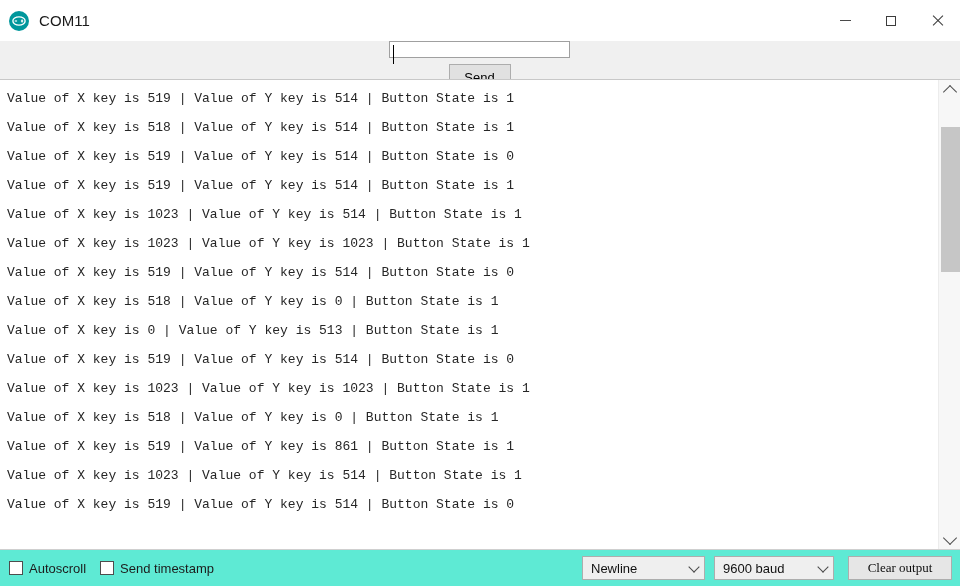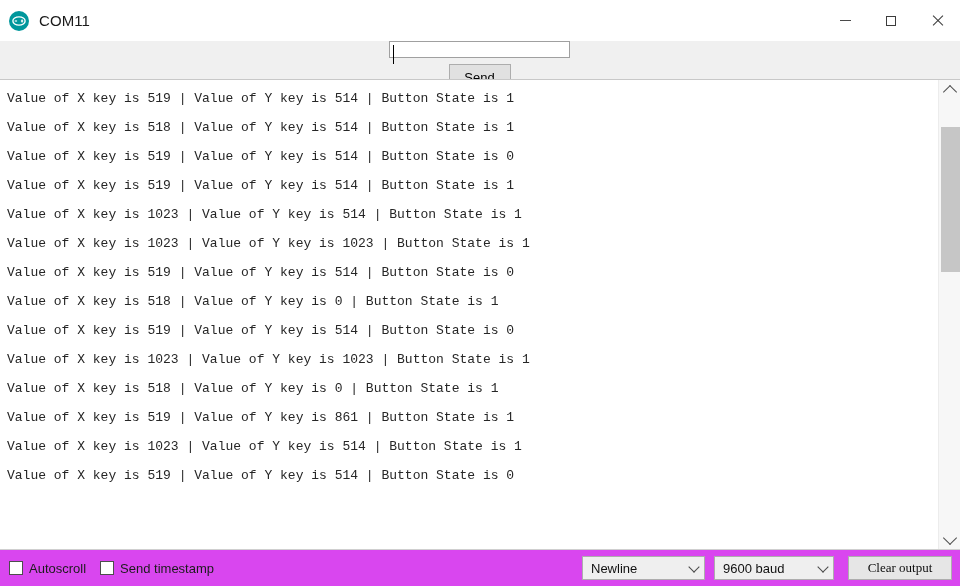--- a/index.html
+++ b/index.html
@@ -217,21 +217,21 @@
     top: 27px;
     height: 145px;
     background: #c6c6c6;
     cursor: default;
   }
 
   
   .statusbar {
     height: 37px;
     min-height: 37px;
-    background: #d946ef;
+    background: #5eead4;
     border-top: 1px solid #cfcfcf;
     display: flex;
     align-items: center;
     padding: 0 8px 0 9px;
     box-sizing: border-box;
     gap: 0;
   }
   .check-group {
     display: flex;
     align-items: center;
@@ -335,20 +335,21 @@
   <div class="output-wrap">
     <div class="output" id="output-lines">
         <div class="line">Value of X key is 519 | Value of Y key is 514 | Button State is 1</div>
         <div class="line">Value of X key is 518 | Value of Y key is 514 | Button State is 1</div>
         <div class="line">Value of X key is 519 | Value of Y key is 514 | Button State is 0</div>
         <div class="line">Value of X key is 519 | Value of Y key is 514 | Button State is 1</div>
         <div class="line">Value of X key is 1023 | Value of Y key is 514 | Button State is 1</div>
         <div class="line">Value of X key is 1023 | Value of Y key is 1023 | Button State is 1</div>
         <div class="line">Value of X key is 519 | Value of Y key is 514 | Button State is 0</div>
         <div class="line">Value of X key is 518 | Value of Y key is 0 | Button State is 1</div>
+        <div class="line">Value of X key is 0 | Value of Y key is 513 | Button State is 1</div>
         <div class="line">Value of X key is 519 | Value of Y key is 514 | Button State is 0</div>
         <div class="line">Value of X key is 1023 | Value of Y key is 1023 | Button State is 1</div>
         <div class="line">Value of X key is 518 | Value of Y key is 0 | Button State is 1</div>
         <div class="line">Value of X key is 519 | Value of Y key is 861 | Button State is 1</div>
         <div class="line">Value of X key is 1023 | Value of Y key is 514 | Button State is 1</div>
         <div class="line">Value of X key is 519 | Value of Y key is 514 | Button State is 0</div>
       </div>
     <div class="scrollbar">
       <div class="sb-arrow">
         <span class="chev up"></span>

